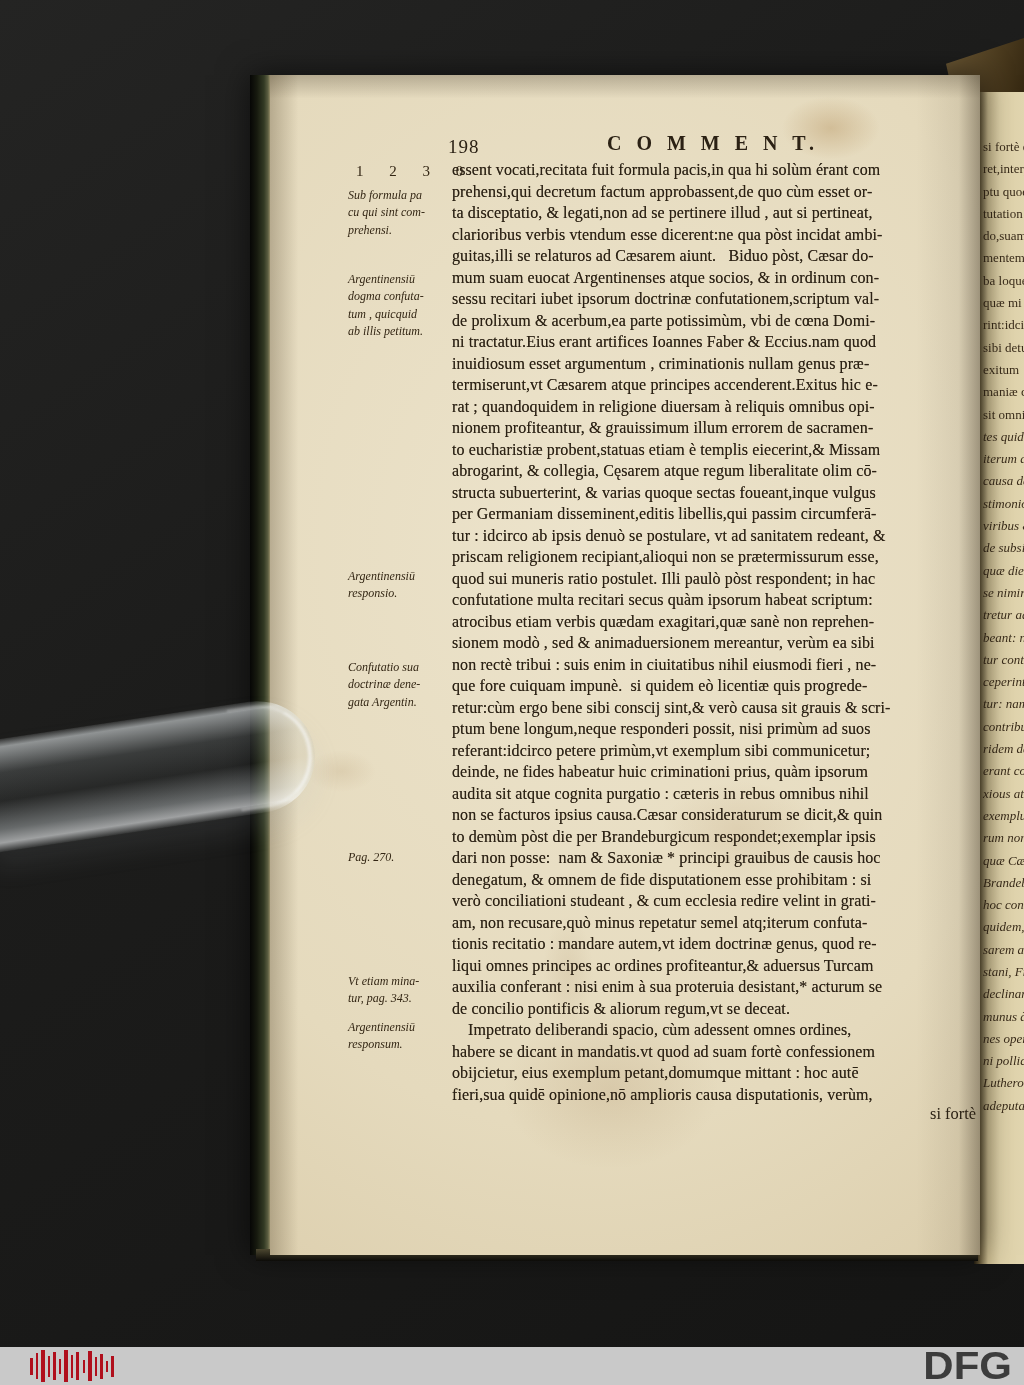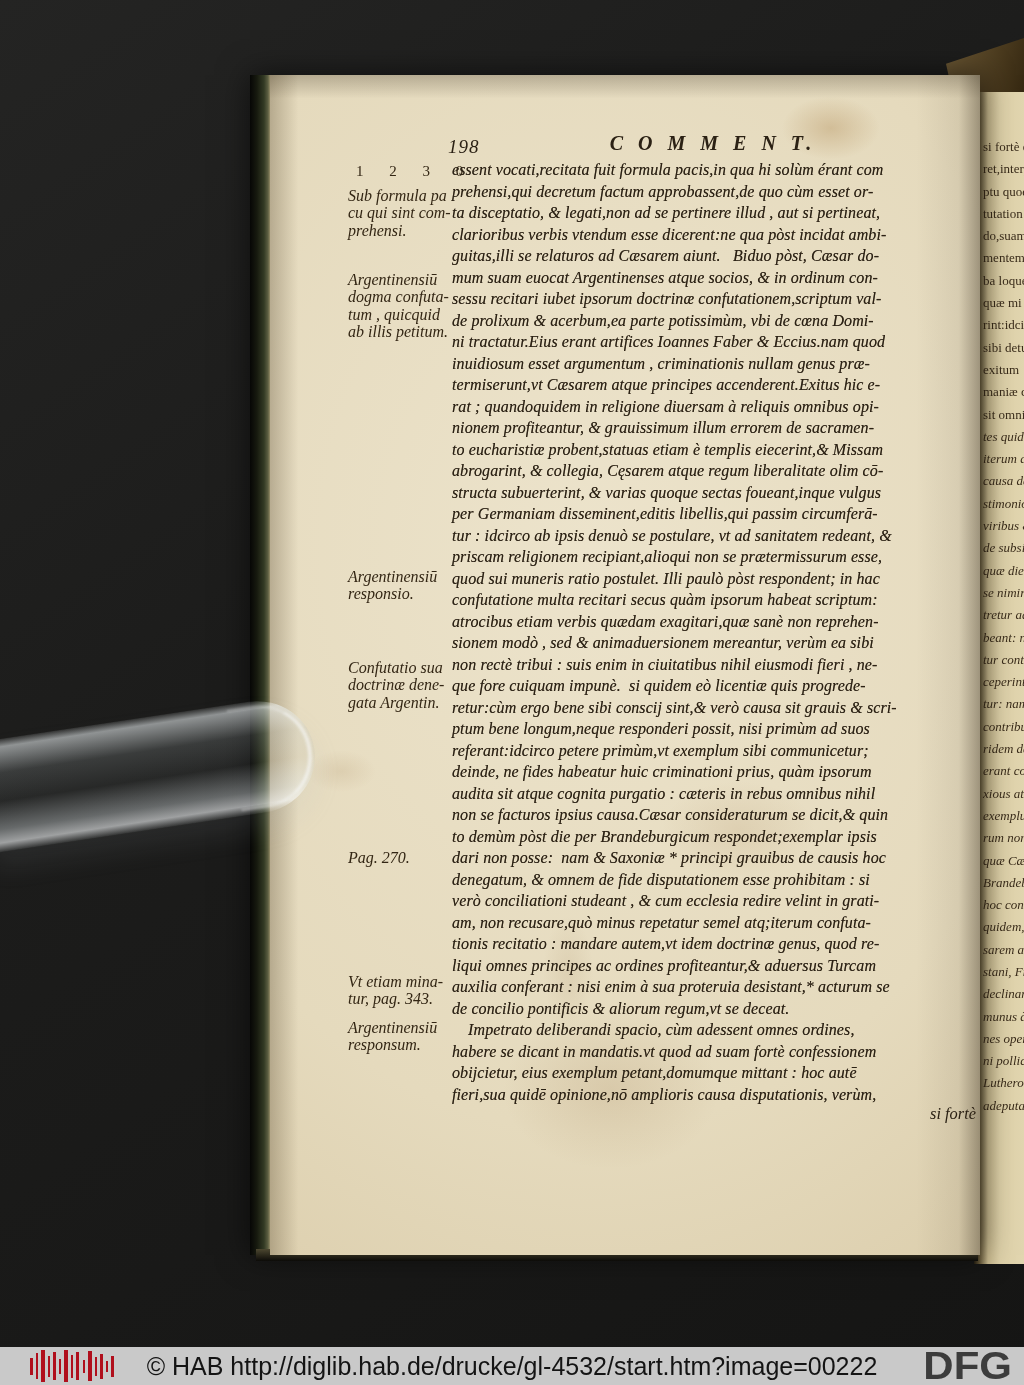--- a/index.html
+++ b/index.html
@@ -32,29 +32,29 @@
     background:
       radial-gradient(70px 45px at 79% 4.5%,rgba(158,113,52,.28),rgba(158,113,52,0) 70%),
       radial-gradient(110px 70px at 66% 64%,rgba(150,110,60,.13),rgba(150,110,60,0) 70%),
       radial-gradient(150px 110px at 48% 86%,rgba(148,112,66,.16),rgba(148,112,66,0) 72%),
       radial-gradient(50px 30px at 10% 59%,rgba(140,100,50,.12),rgba(140,100,50,0) 70%),
       radial-gradient(36px 80px at 42% 76%,rgba(130,95,50,.10),rgba(130,95,50,0) 70%),
       linear-gradient(90deg,rgba(60,45,20,.28) 0%,rgba(60,45,20,0) 4%),
       linear-gradient(270deg,rgba(40,30,15,.38) 0%,rgba(40,30,15,.08) 3%,rgba(40,30,15,0) 9%),
       linear-gradient(180deg,rgba(40,30,15,.25) 0%,rgba(40,30,15,0) 2%),
       radial-gradient(120% 90% at 45% 40%,#ece3cb 0%,#e5dabd 55%,#dbcdab 85%,#cfbf98 100%);}
-  .ink{color:#2b2114;font-style:italic;}
+  .ink{color:#2b2114;}
   .page-number{position:absolute;left:178px;top:61px;font-size:19px;letter-spacing:1px;}
   .running-header{position:absolute;left:182px;top:57px;width:522px;text-align:center;
     font-size:20px;letter-spacing:5px;font-weight:bold;}
   .body-text{position:absolute;left:182px;top:84px;font-size:16px;line-height:21.5px;
     white-space:pre;letter-spacing:.1px;text-shadow:0 0 .5px rgba(43,33,20,.6);}
   .catchword{position:absolute;left:182px;top:1029px;width:524px;text-align:right;
     font-size:16.4px;}
-  .mnote{position:absolute;left:78px;width:104px;font-style:italic;font-size:16px;
+  .mnote{position:absolute;left:78px;width:104px;font-style:italic;font-size:12px;
     line-height:17.4px;white-space:pre;color:#3326114;color:#332614;}
   .mnote-year{position:absolute;left:86px;top:88px;font-style:normal;font-size:15px;
     letter-spacing:11px;color:#332614;}
   .n2{top:112px}.n3{top:196px}.n4{top:493px}.n5{top:584px}.n6{top:774px}.n7{top:898px}.n8{top:944px}
   
   .glass{position:absolute;left:-16px;top:742px;width:334px;height:112px;z-index:6;
     transform:rotate(-8.5deg);transform-origin:left center;
     border-radius:0 58px 58px 0/0 56px 56px 0;
     background:linear-gradient(180deg,
       rgba(238,244,246,.10) 0%,rgba(238,244,246,.55) 7%,
@@ -221,17 +221,16 @@
         <rect x="43" y="5" width="2" height="23"></rect>
         <rect x="48" y="2" width="3" height="28"></rect>
         <rect x="55" y="10" width="2" height="13"></rect>
         <rect x="60" y="1" width="4" height="30"></rect>
         <rect x="67" y="7" width="2" height="19"></rect>
         <rect x="72" y="4" width="3" height="25"></rect>
         <rect x="78" y="11" width="2" height="11"></rect>
         <rect x="83" y="6" width="3" height="21"></rect>
       </g>
     </svg>
-    <div class="copyright">© HAB http://diglib.hab.de/drucke/gl-4532/start.htm?image=00222</div>
     <div class="dfg-logo">DFG</div>
   </div>
 
 </div>
 
 </body></html>

